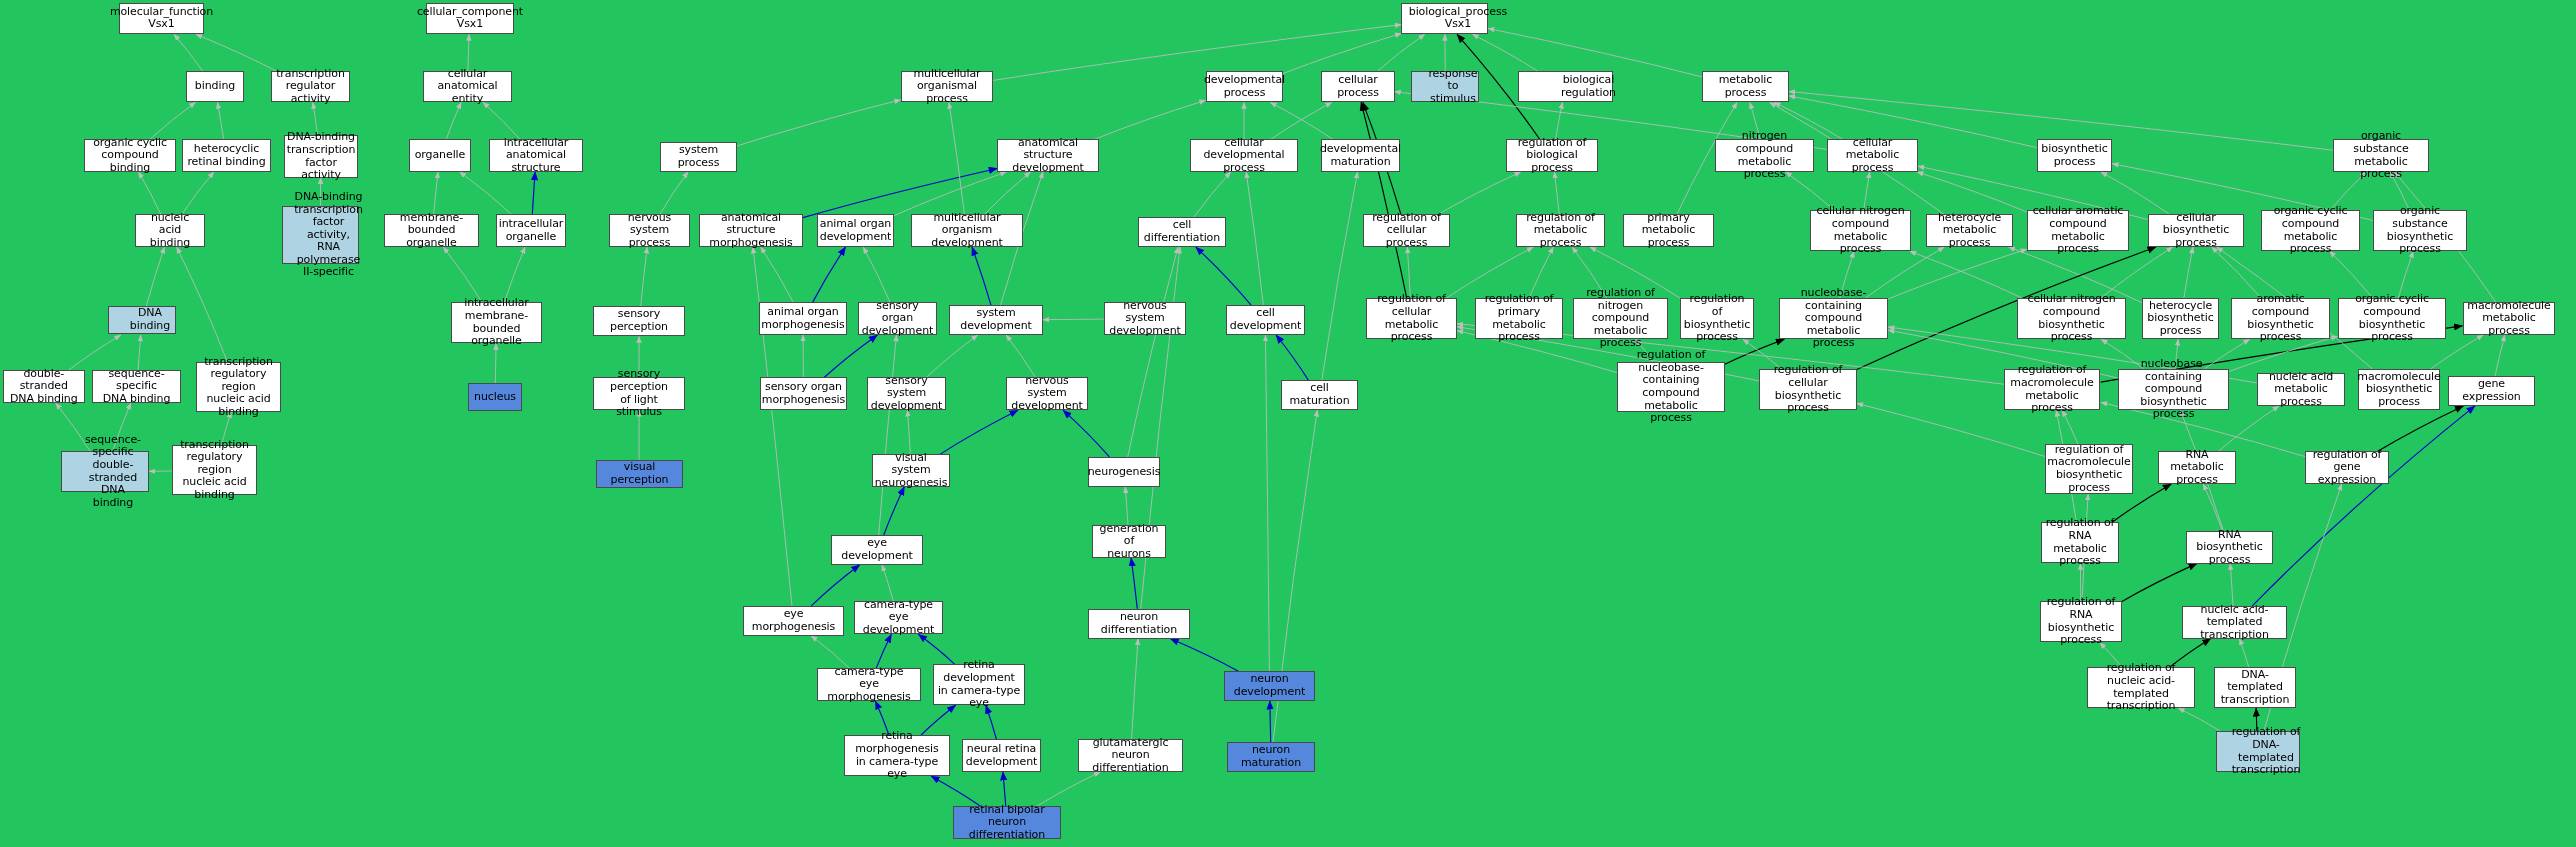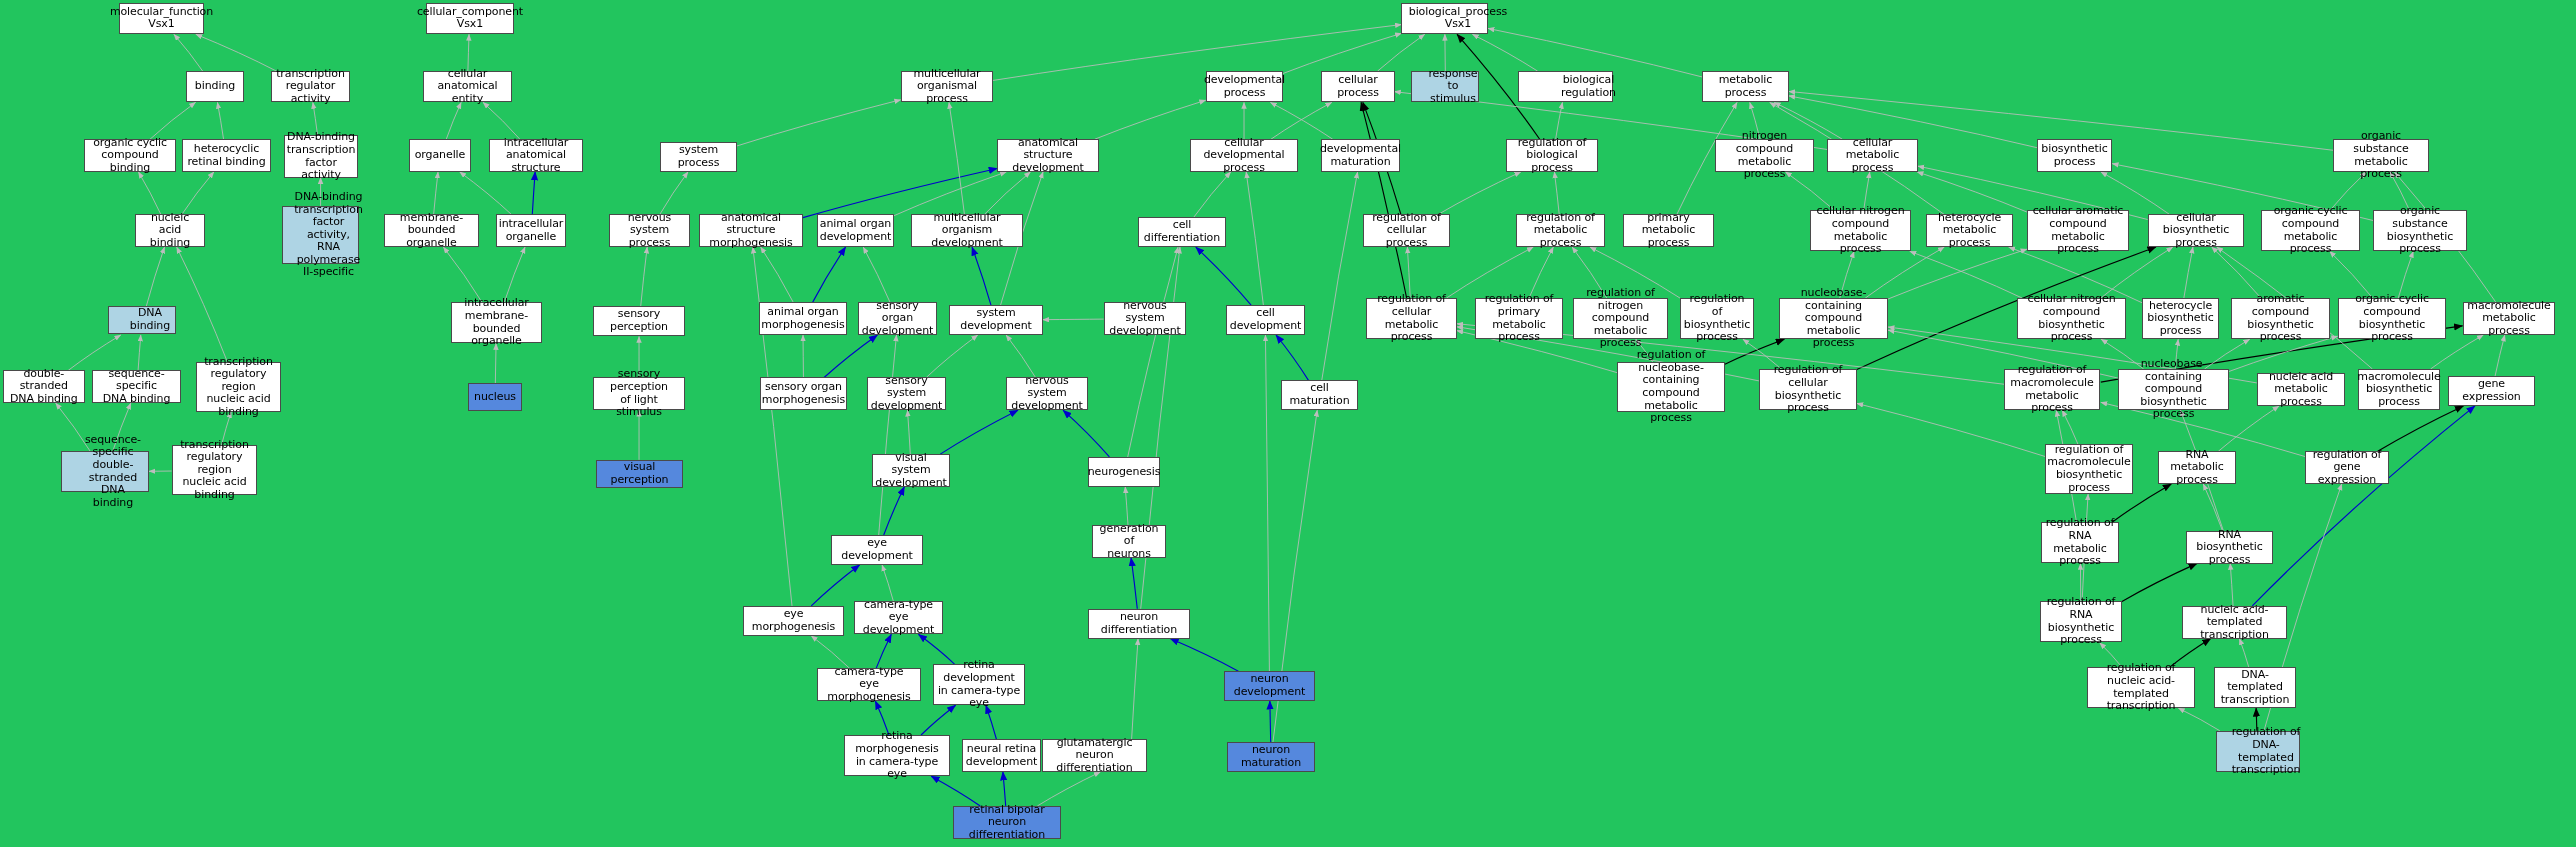--- a/index.html
+++ b/index.html
@@ -380,21 +380,21 @@
       <div class="node" style="left: 2448px; top: 376px; width: 87px; height: 30px;">gene expression</div>
       <div class="node lightblue" style="left: 61px; top: 451px; width: 88px; height: 41px;">sequence-specific
 double-stranded
 DNA binding</div>
       <div class="node" style="left: 172px; top: 445px; width: 85px; height: 50px;">transcription
 regulatory region
 nucleic acid
 binding</div>
       <div class="node blue" style="left: 468px; top: 383px; width: 54px; height: 28px;">nucleus</div>
       <div class="node" style="left: 872px; top: 454px; width: 78px; height: 33px;">visual system
-development</div>
+neurogenesis</div>
       <div class="node" style="left: 1088px; top: 457px; width: 72px; height: 30px;">neurogenesis</div>
       <div class="node" style="left: 2045px; top: 444px; width: 88px; height: 50px;">regulation of
 macromolecule
 biosynthetic
 process</div>
       <div class="node" style="left: 2158px; top: 451px; width: 78px; height: 33px;">RNA metabolic
 process</div>
       <div class="node" style="left: 2305px; top: 451px; width: 84px; height: 33px;">regulation of
 gene expression</div>
       <div class="node blue" style="left: 596px; top: 460px; width: 87px; height: 28px;">visual perception</div>
@@ -424,21 +424,21 @@
       <div class="node" style="left: 2087px; top: 667px; width: 108px; height: 41px;">regulation of
 nucleic acid-templated
 transcription</div>
       <div class="node" style="left: 2214px; top: 667px; width: 82px; height: 41px;">DNA-templated
 transcription</div>
       <div class="node" style="left: 844px; top: 735px; width: 106px; height: 41px;">retina morphogenesis
 in camera-type
 eye</div>
       <div class="node" style="left: 962px; top: 739px; width: 79px; height: 33px;">neural retina
 development</div>
-      <div class="node" style="left: 1042px; top: 739px; width: 105px; height: 33px;">glutamatergic
+      <div class="node" style="left: 1078px; top: 739px; width: 105px; height: 33px;">glutamatergic
 neuron differentiation</div>
       <div class="node blue" style="left: 1227px; top: 742px; width: 88px; height: 30px;">neuron maturation</div>
       <div class="node lightblue" style="left: 2216px; top: 731px; width: 84px; height: 41px;">regulation of
 DNA-templated
 transcription</div>
       <div class="node blue" style="left: 953px; top: 806px; width: 108px; height: 33px;">retinal bipolar
 neuron differentiation</div>
     </div>
 </div>
 

